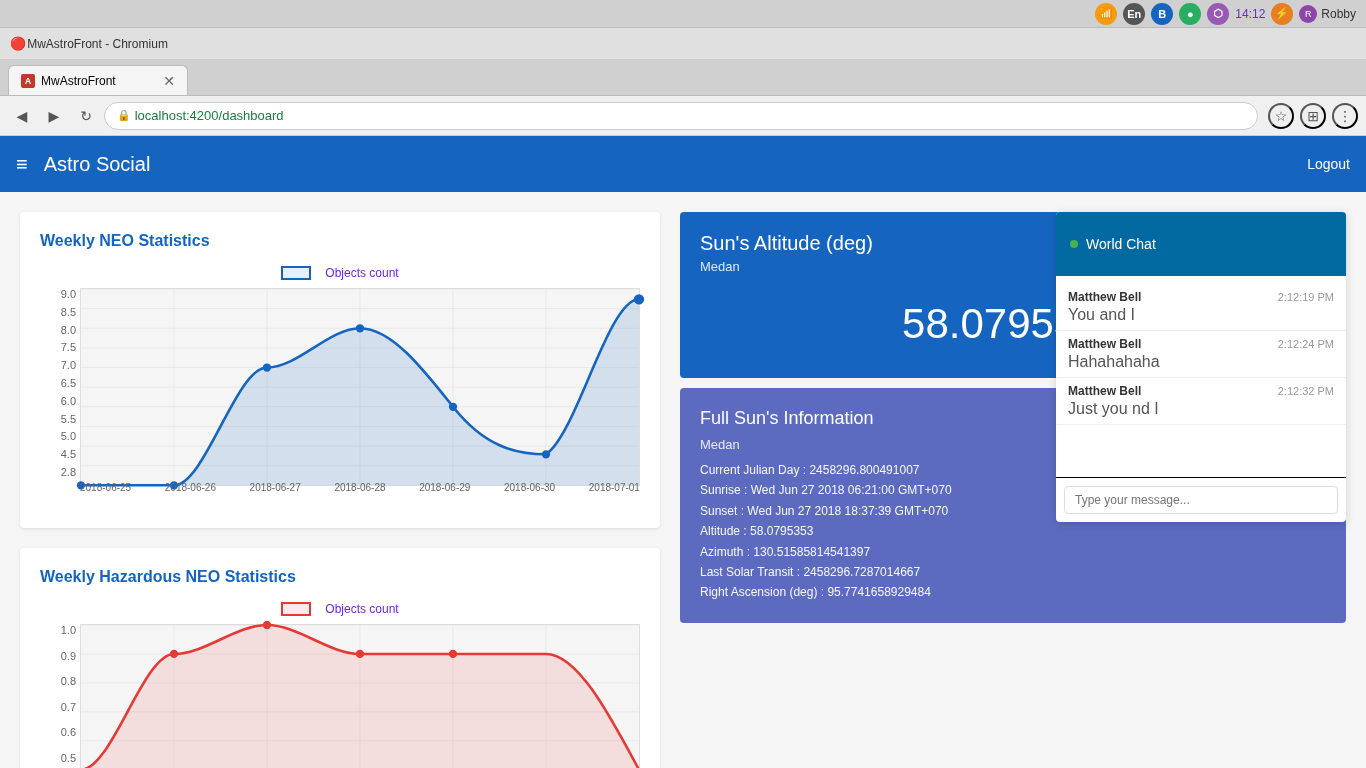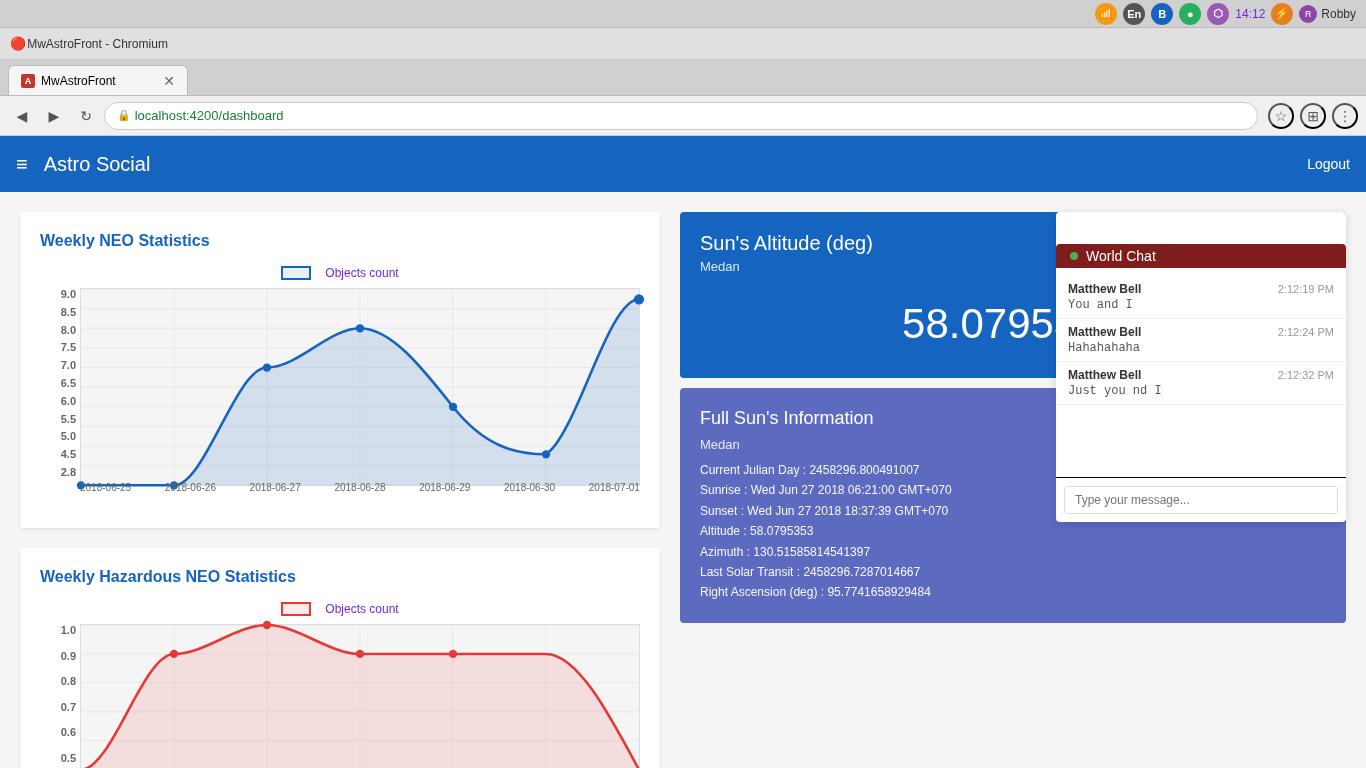--- a/index.html
+++ b/index.html
@@ -210,21 +210,20 @@
       top: 0;
       bottom: 30px;
       width: 40px;
       display: flex;
       flex-direction: column;
       justify-content: space-between;
       align-items: flex-end;
       padding-right: 4px;
       font-size: 11px;
       color: #666;
-      font-weight: bold;
     }
     .x-axis {
       position: absolute;
       bottom: 0;
       left: 40px;
       right: 0;
       height: 30px;
       display: flex;
       justify-content: space-between;
       align-items: flex-start;
@@ -271,51 +270,50 @@
       top: 20px;
       width: 290px;
       background: white;
       border-radius: 4px;
       box-shadow: 0 2px 8px rgba(0,0,0,0.15);
       display: flex;
       flex-direction: column;
       height: 310px;
     }
     .chat-header {
-      background: #7f1d1d;
-      color: white;
-      padding: 4px 14px;
+      background: #0369a1;
+      color: white;
+      padding: 24px 14px;
       border-radius: 4px 4px 0 0;
       display: flex;
       align-items: center;
       gap: 8px;
       font-size: 14px;
       font-weight: 500;
-      margin-top: 32px;
     }
     .online-dot { width: 8px; height: 8px; background: #4caf50; border-radius: 50%; }
     .chat-messages {
       flex: 1;
       overflow-y: auto;
       padding: 8px 0;
       border-bottom: 1px solid #000000;
     }
     .chat-msg {
       padding: 6px 12px;
       border-bottom: 1px solid #f0f0f0;
     }
     .chat-msg-header {
       display: flex;
       justify-content: space-between;
       align-items: baseline;
       margin-bottom: 2px;
     }
     .chat-msg-user { font-size: 12px; font-weight: bold; color: #333; }
     .chat-msg-time { font-size: 11px; color: #999; text-align: center; }
-    .chat-msg-text { font-size: 12px; color: #555; font-family: Liberation Mono, monospace; }
+    .chat-msg-text { font-size: 16px; color: #555; }
     .chat-input-area {
       padding: 8px;
     }
     .chat-input {
       width: 100%;
       border: 1px solid #ddd;
       border-radius: 4px;
       padding: 6px 10px;
       font-size: 12px;
       outline: none;

